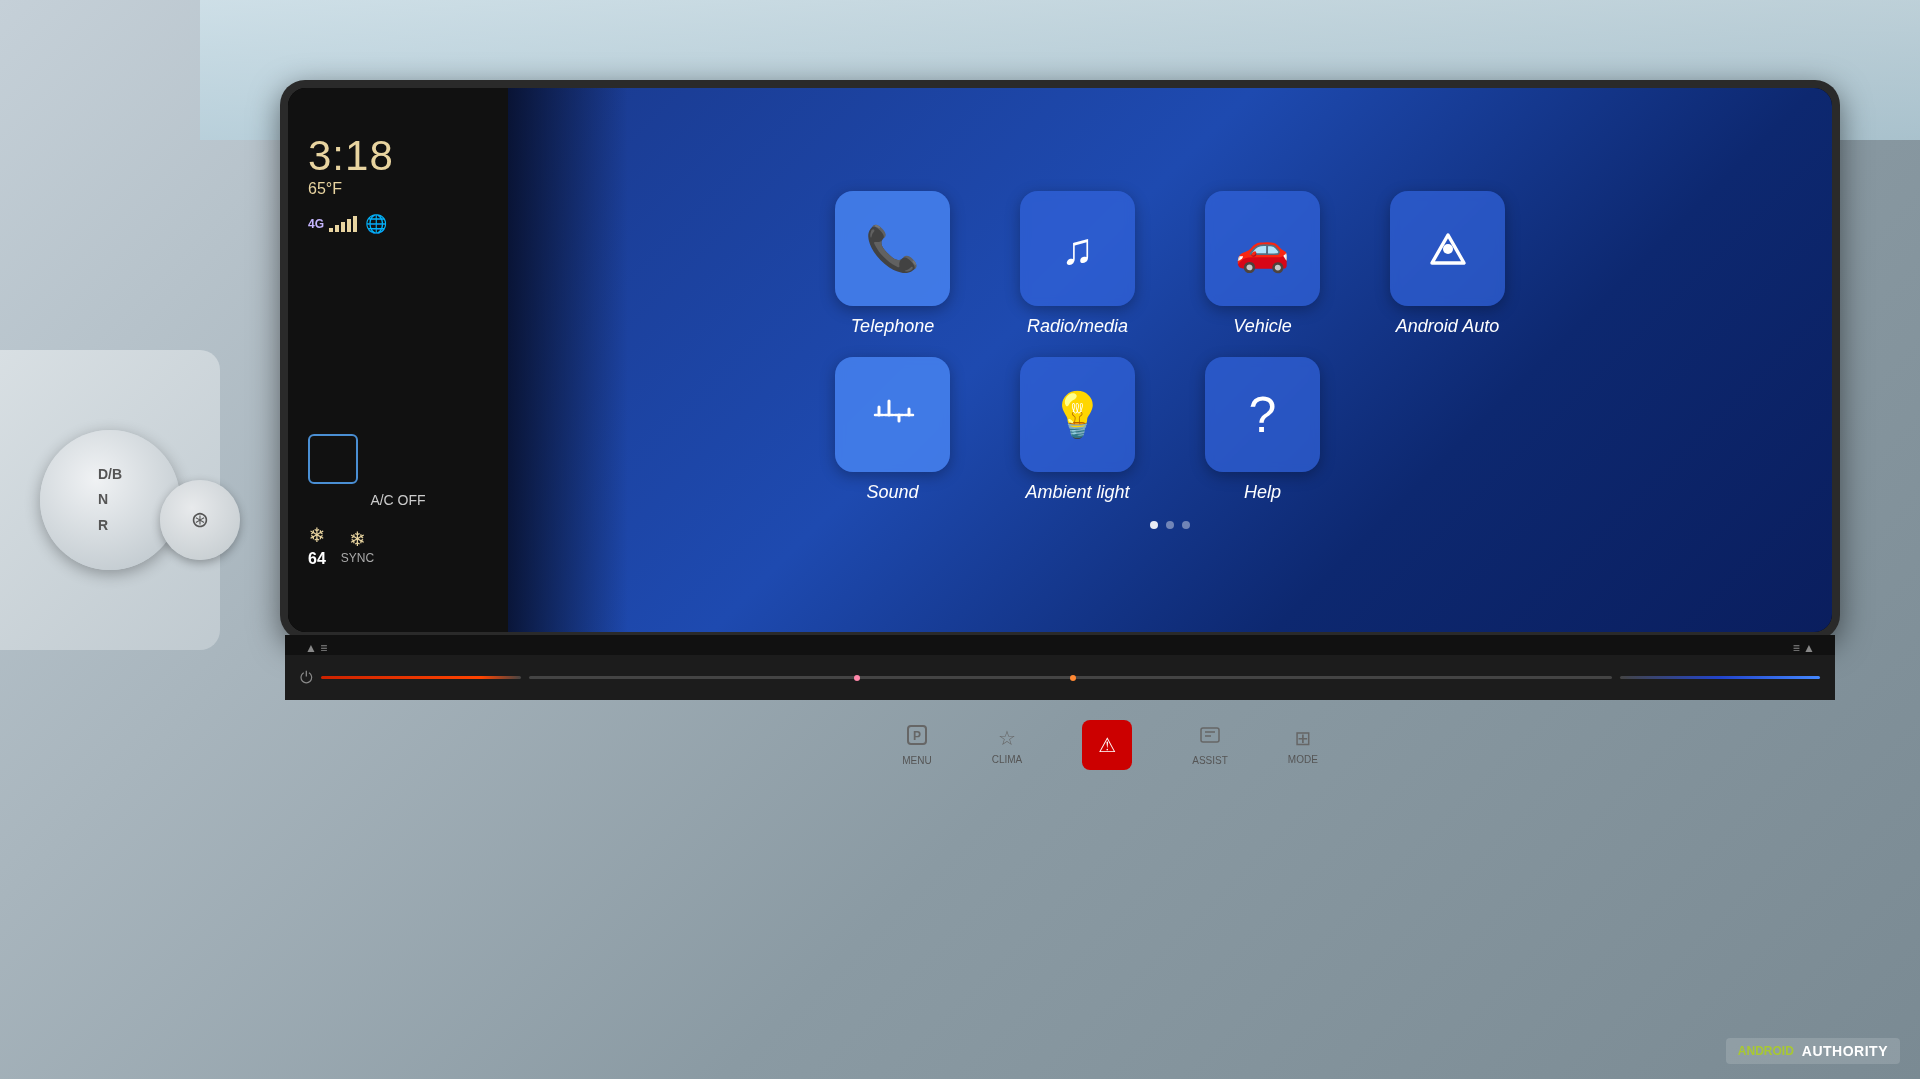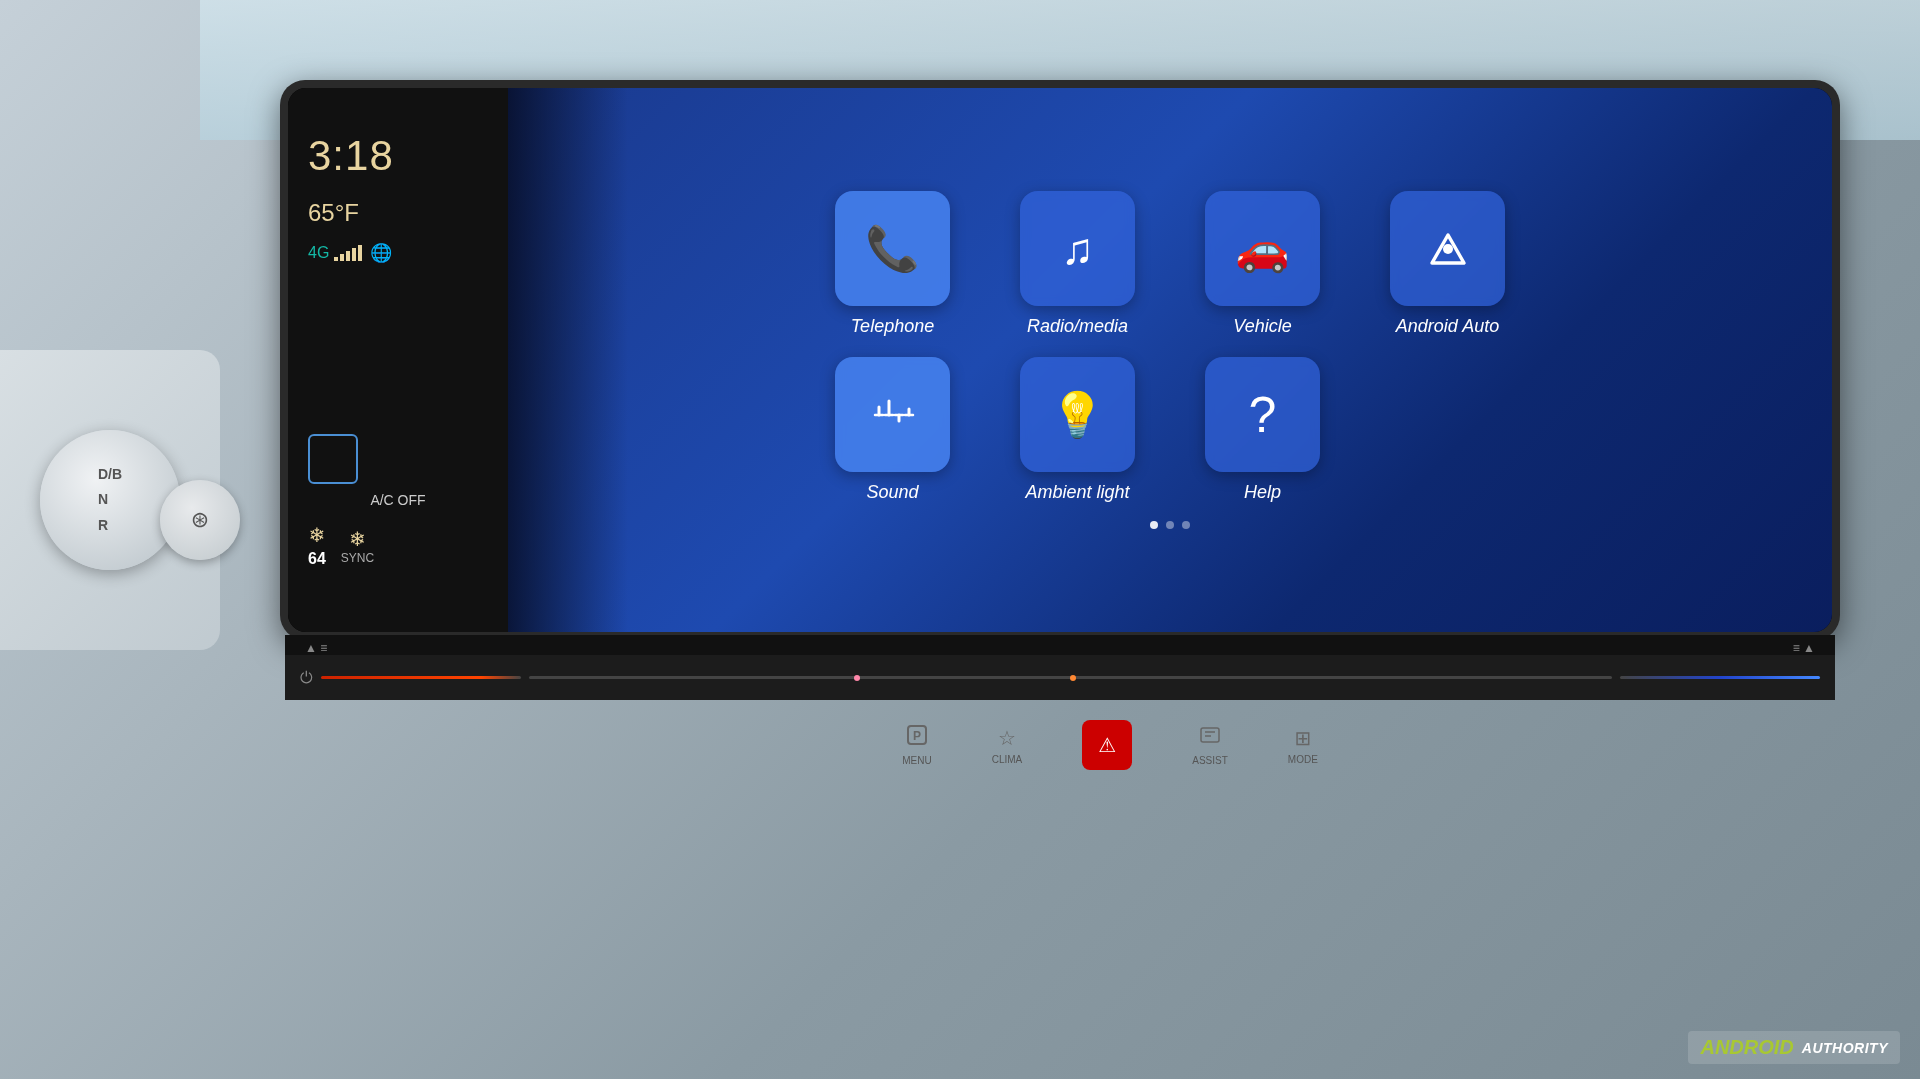--- a/index.html
+++ b/index.html
@@ -117,22 +117,22 @@
     .time-display {
       color: #e8d4a0;
       font-size: 42px;
       font-weight: 300;
       letter-spacing: 1px;
       margin-top: 10px;
     }
 
     .temp-display {
       color: #e8d4a0;
-      font-size: 24px;
-      margin-top: 19px;
+      font-size: 16px;
+      margin-top: 0;
     }
 
     .connectivity-icons {
       display: flex;
       align-items: center;
       gap: 5px;
       margin-top: 15px;
     }
 
     .signal-bars {
@@ -142,23 +142,23 @@
       color: #e8d4a0;
       font-size: 10px;
     }
 
     .bar {
       background: #e8d4a0;
       width: 4px;
     }
 
     .network-label {
-      color: #14b8a6;
-      font-size: 16px;
-      font-weight: normal;
+      color: #c4b5fd;
+      font-size: 12px;
+      font-weight: bold;
     }
 
     .globe-icon {
       color: #e8d4a0;
       font-size: 18px;
       margin-left: 3px;
     }
 
     .ac-section {
       margin-top: auto;
@@ -355,28 +355,26 @@
       display: flex;
       align-items: center;
       gap: 8px;
     }
 
     .watermark-text {
       color: #fff;
       font-size: 14px;
       font-weight: bold;
       letter-spacing: 0.5px;
-      font-style: italic;
     }
 
     .watermark-android {
       color: #a8c832;
       font-weight: 900;
-      font-size: 20px;
-      font-style: italic;
+      font-size: 12px;
     }
 
     
     .bottom-slider-bar {
       position: absolute;
       top: 655px;
       left: 285px;
       right: 85px;
       height: 45px;
       background: #1c1c1c;

